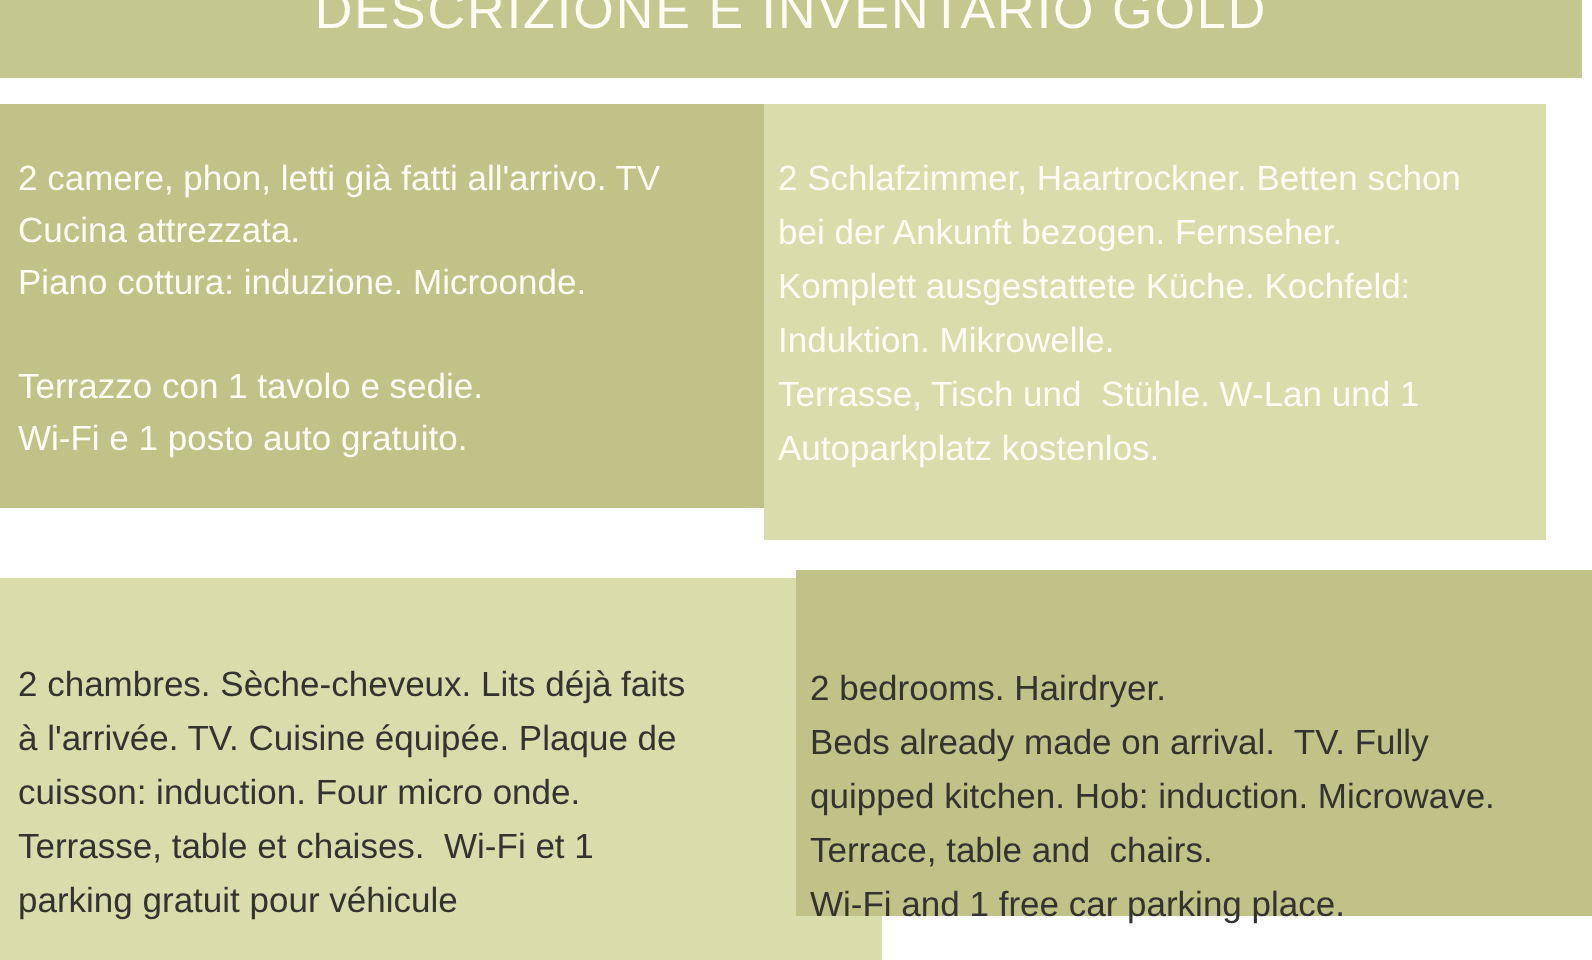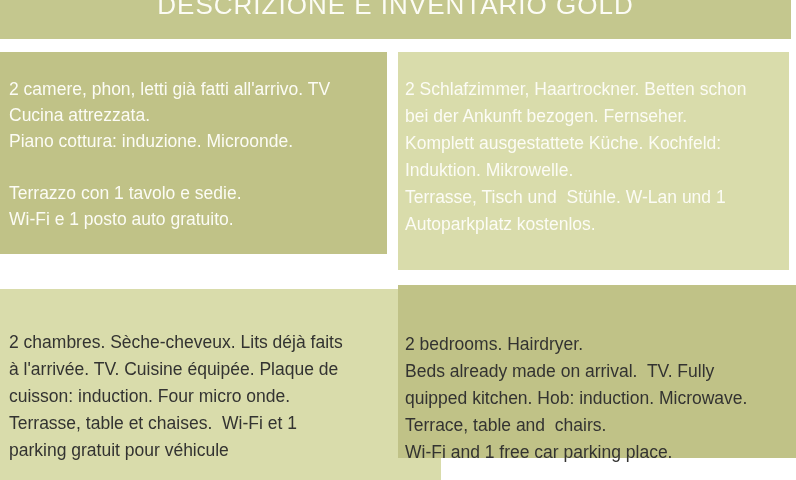--- a/index.html
+++ b/index.html
@@ -44,21 +44,21 @@
   }
   .panel-it{
     left:0;top:52px;
     width:387px;height:202px;
     background:var(--c-dark);
     color:var(--c-text-light);
     padding:24px 6px 0 9px;
     line-height:26px;
   }
   .panel-de{
-    left:398px;top:52px;
+    left:382px;top:52px;
     width:391px;height:218px;
     background:var(--c-light);
     color:var(--c-text-light);
     padding:24px 5px 0 7px;
     line-height:27px;
   }
   .panel-fr{
     left:0;top:289px;
     width:441px;height:191px;
     background:var(--c-light);

